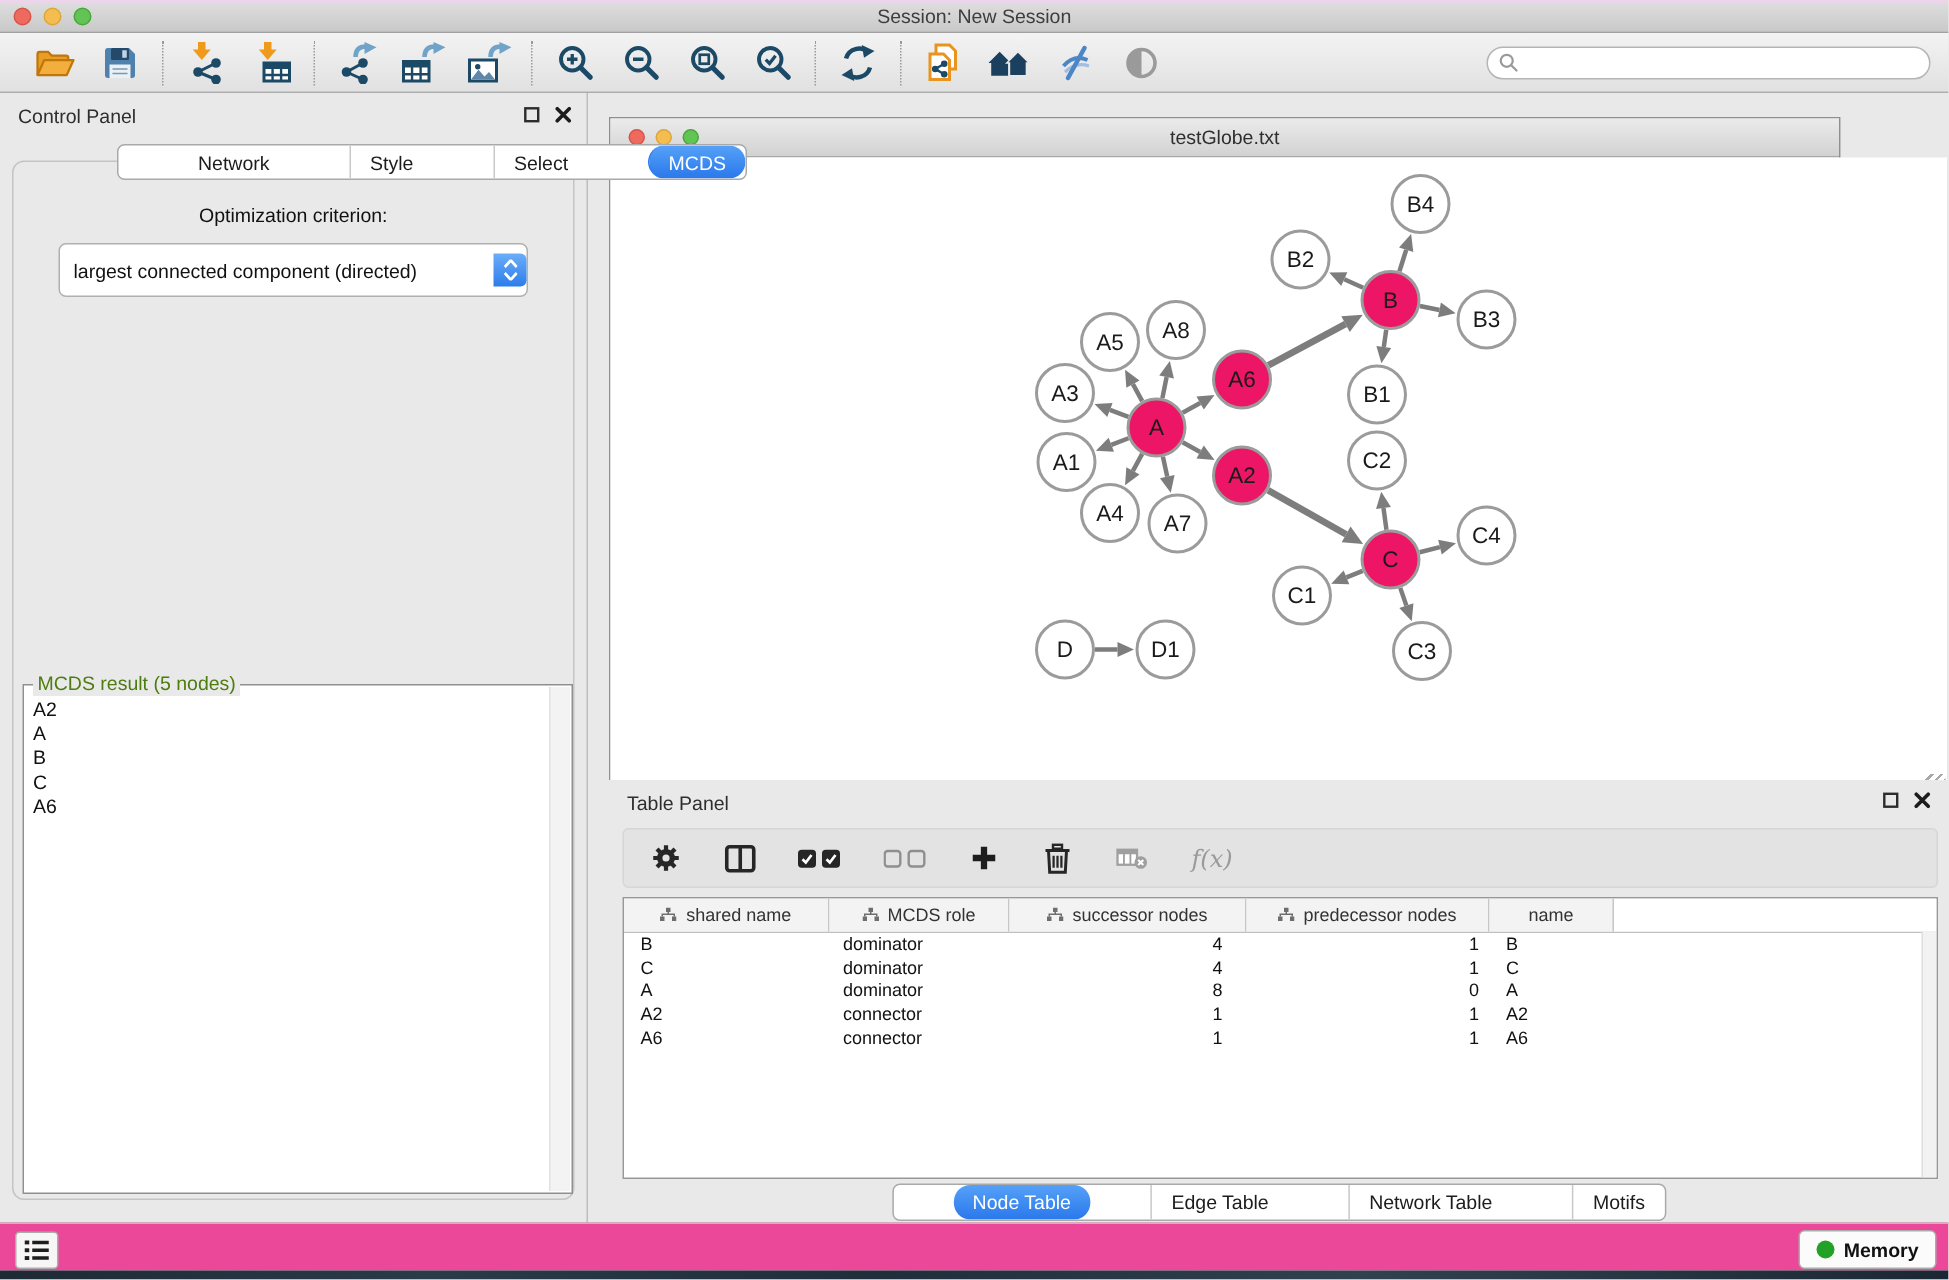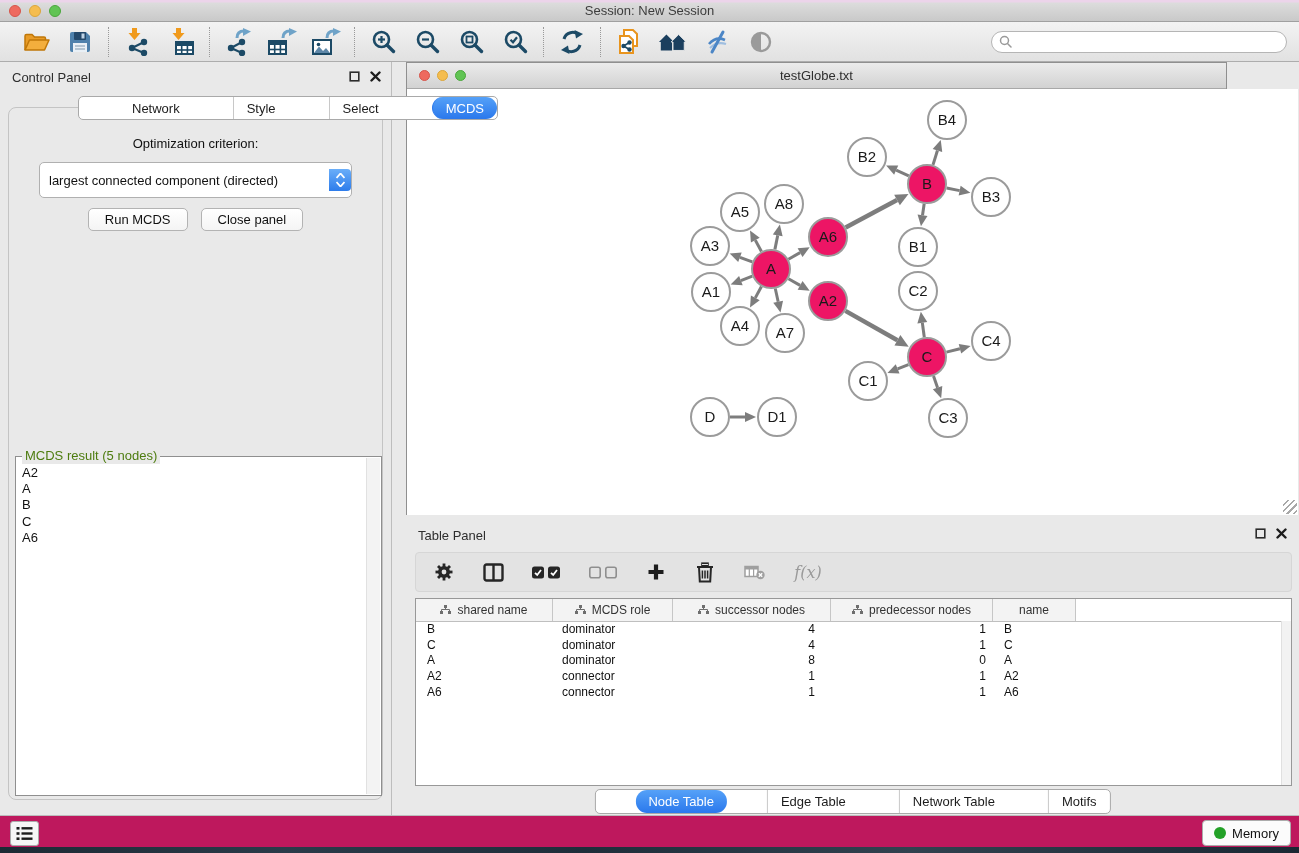--- a/index.html
+++ b/index.html
@@ -57,21 +57,21 @@
     display:flex;align-items:center;font-family:"Liberation Sans",sans-serif;}
   .result-box{position:absolute;left:6px;top:348px;width:367px;height:340px;
     border:1px solid #8f8f8f;background:#fff;box-sizing:border-box;}
   .result-legend{position:absolute;left:6px;top:-9px;background:#e9e9e9;padding:0 3px;
     font-size:13px;color:#4d7c0f;line-height:16px;}
   .result-list{padding:8px 0 0 6px;font-size:13px;color:#111;}
   .mcds-item{line-height:16.2px;}
   .result-scroll{position:absolute;top:1px;right:1px;bottom:1px;width:13px;background:#f3f3f3;
     border-left:1px solid #e1e1e1;}
   
-  .net-window{position:absolute;left:406px;top:62px;width:821px;height:453px;
+  .net-window{position:absolute;left:406px;top:78px;width:821px;height:453px;
     border:1px solid #8f8f8f;background:#fff;box-sizing:border-box;}
   .net-titlebar{height:26px;background:linear-gradient(#ebebeb,#d2d2d2);border-bottom:1px solid #a8a8a8;
     position:relative;box-sizing:border-box;}
   .net-titlebar .traffic{top:7px;left:12px;gap:7px;}
   .net-titlebar .light{width:11px;height:11px;}
   .net-title{text-align:center;font-size:13px;color:#2e2e2e;line-height:25px;}
   .net-canvas{position:relative;width:891px;height:426px;background:#fff;}
   .net-canvas svg{position:absolute;left:0;top:0;}
   .resize-grip{position:absolute;right:1px;bottom:1px;width:14px;height:14px;
     background:repeating-linear-gradient(135deg,transparent 0 3px,#a8a8a8 3px 4.5px);}
@@ -94,22 +94,22 @@
   .tcell.t0{padding-left:11px;}
   .tcell.t1{padding-left:9px;}
   .tcell.t2{text-align:right;padding-right:16px;}
   .tcell.t3{text-align:right;padding-right:7px;}
   .tcell.t4{padding-left:11px;}
   .tbl-scroll{position:absolute;top:22px;right:0;bottom:0;width:9px;background:#f2f2f2;
     border-left:1px solid #e0e0e0;}
   .tp-tabs{position:absolute;top:269px;left:50%;transform:translateX(-50%);}
   .tp-tabs .segctl{height:23px;}
   
-  .status-bar{position:absolute;left:0;top:815px;width:1299px;height:32px;background:#be185d;
-    border-top:1px solid #bcbcbc;box-sizing:border-box;}
+  .status-bar{position:absolute;left:0;top:815px;width:1299px;height:32px;background:#ec4899;
+    border-top:1px solid #bcbcbc;box-sizing:border-box;font-weight:bold;}
   .status-left-btn{position:absolute;left:10px;top:5px;width:27px;height:23px;background:#f6f6f6;
     border:1px solid #ababab;border-radius:3px;display:flex;align-items:center;justify-content:center;}
   .memory-btn{position:absolute;right:8px;top:4px;height:24px;background:#fbfbfb;
     border:1px solid #ababab;border-radius:4px;display:flex;align-items:center;gap:6px;
     padding:0 11px;font-size:13px;color:#111;}
   .mem-dot{width:12px;height:12px;border-radius:50%;}
   .desktop-strip{position:absolute;left:0;top:847px;width:1299px;height:6px;
     background:linear-gradient(90deg,#1c2a34,#2a3b49 22%,#1e2e3a 45%,#31424f 70%,#1a2833);}
 </style>
 </head>
@@ -314,24 +314,20 @@
     <div class="dropdown">
       <div class="dd-text">largest connected component (directed)</div>
       <div class="dd-step">
         <svg width="9" height="6" viewBox="0 0 9 6">
             <path d="M0.5 5 L4.5 0.5 L8.5 5" fill="none" stroke="#fff" stroke-width="1.8"></path>
           </svg>
         <svg width="9" height="6" viewBox="0 0 9 6">
             <path d="M0.5 1 L4.5 5.5 L8.5 1" fill="none" stroke="#fff" stroke-width="1.8"></path>
           </svg>
       </div>
-    </div>
-    <div class="btn-row">
-      <button class="mac-btn">Run MCDS</button>
-      <button class="mac-btn">Close panel</button>
     </div>
     <div class="result-box">
       <div class="result-legend">MCDS result (5 nodes)</div>
       <div class="result-list" id="mcds-list">
           <div class="mcds-item">A2</div>
           <div class="mcds-item">A</div>
           <div class="mcds-item">B</div>
           <div class="mcds-item">C</div>
           <div class="mcds-item">A6</div>
         </div>

